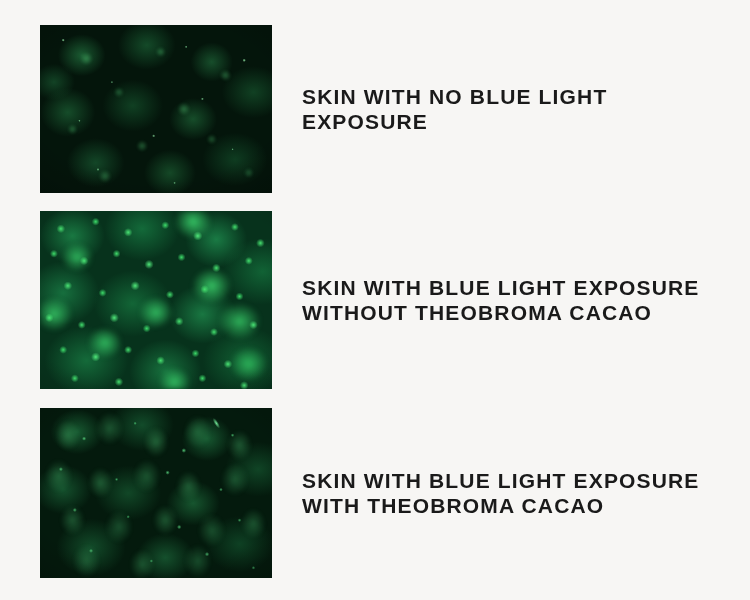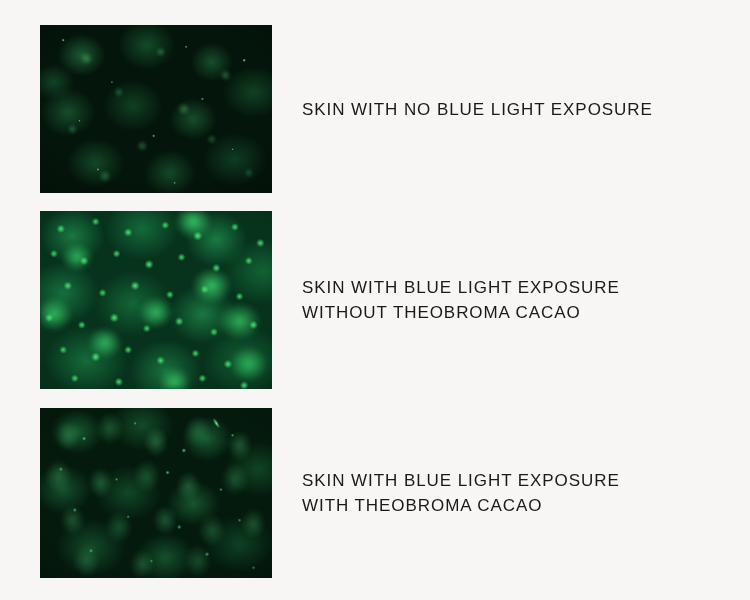--- a/index.html
+++ b/index.html
@@ -233,24 +233,24 @@
   }
 
   
   .caption {
     position: absolute;
     left: 302px;
     width: 420px;
     top: 50%;
     transform: translateY(-50%);
     color: #1a1a1a;
-    font-size: 17px;
+    font-size: 21px;
     line-height: 25px;
     letter-spacing: .055em;
-    font-weight: 400;
+    font-weight: 700;
     text-transform: uppercase;
     white-space: pre-line;
   }
 </style>
 </head>
 <body style="background: rgb(247, 246, 244);">
 
 <div class="figure">
 
   <div class="row row-1">

